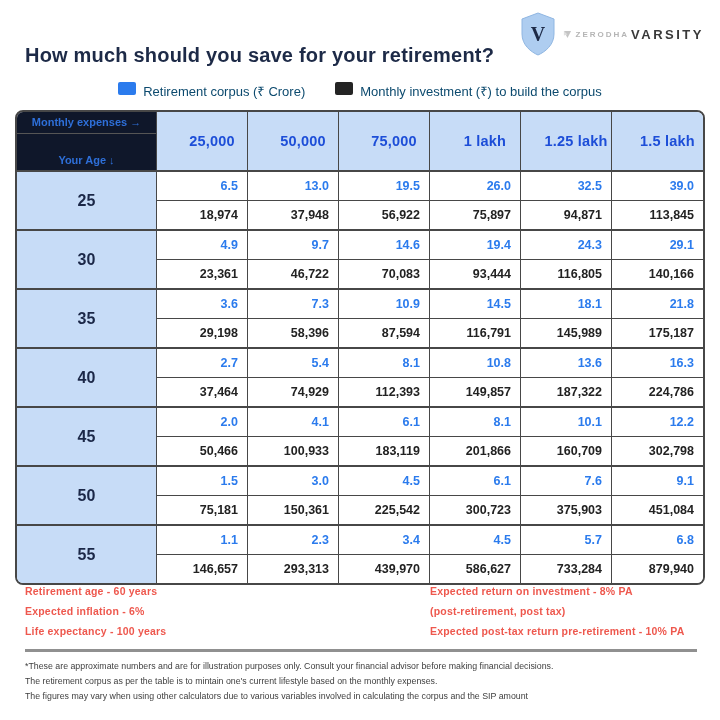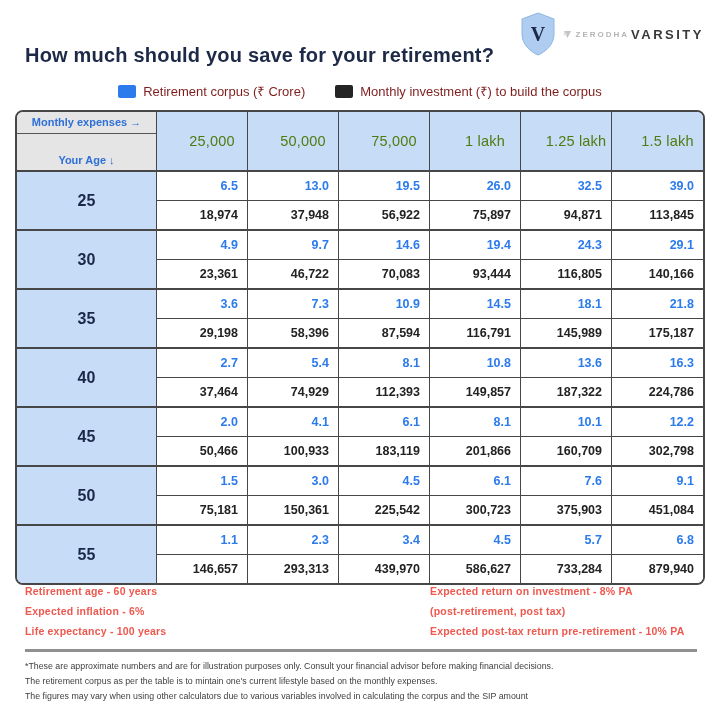--- a/index.html
+++ b/index.html
@@ -12,41 +12,41 @@
   .logo { position:absolute; top:12px; right:16px; display:flex; align-items:center; gap:8px; }
   .logo-shield { width:34px; height:44px; }
   .logo-texts { display:flex; flex-direction:row; gap:2px; }
   .logo-zerodha { display:flex; align-items:center; gap:4px; font-size:8px; letter-spacing:2px;
     color:#b5b5b5; font-weight:bold; }
   .logo-varsity { font-size:13px; letter-spacing:2.5px; color:#3a3a3a; font-weight:bold; }
 
   
   .legend { position:absolute; top:82px; left:0; width:720px; display:flex;
     justify-content:center; gap:30px; }
-  .legend-item { display:flex; align-items:center; gap:7px; font-size:13px; color:#7f1d1d; }
+  .legend-item { display:flex; align-items:flex-start; gap:7px; font-size:13px; color:#0c4a6e; }
   .swatch { width:18px; height:13px; border-radius:2px; display:inline-block; }
   .swatch-corpus { background:#2b7bed; }
   .swatch-invest { background:#242424; }
 
   
   .tbl { position:absolute; top:110px; left:15px; width:690px;
     border:2px solid #474747; border-radius:8px; overflow:hidden; background:#fff; }
   .trow { display:grid; grid-template-columns:140px repeat(6, 1fr); }
   .thead { grid-template-rows:58px; border-bottom:2px solid #474747; }
   .rowgroup { grid-template-rows:28.5px 28.5px; border-bottom:2px solid #474747; }
   .rowgroup:last-child { border-bottom:none; }
   .cell { display:flex; align-items:center; border-right:1.5px solid #474747; background:#fff; }
   .trow .cell:last-child, .age-cell + .c1 ~ .c6, .no-r { }
   .cell.last { border-right:none; }
-  .corner { background:#e5e5e5; flex-direction:column; align-items:stretch; padding:0;gap:16px; }
+  .corner { background:#0f172a; flex-direction:column; align-items:stretch; padding:0;gap:16px; }
   .corner-half { flex:1; display:flex; align-items:center; justify-content:center;
     font-size:11px; font-weight:bold; color:#2e6fd8; }
   .corner-half.top { border-bottom:1.5px solid #555; }
-  .col-h { background:#c7dcf7; justify-content:center; font-size:14.5px; font-weight:normal;
-    color:#4d7c0f; letter-spacing:.2px;padding-left:20px; }
+  .col-h { background:#c7dcf7; justify-content:center; font-size:14.5px; font-weight:bold;
+    color:#1d4ed8; letter-spacing:.2px;padding-left:20px; }
   .age-cell { grid-row:1 / 3; grid-column:1; background:#c7dcf7; justify-content:center;
     font-size:16px; font-weight:bold; color:#1b2747; }
   .corpus { grid-row:1; justify-content:flex-end; padding-right:9px; font-size:12.5px;
     font-weight:bold; color:#2b7bed; border-bottom:1.5px solid #474747; }
   .invest { grid-row:2; justify-content:flex-end; padding-right:9px; font-size:12.5px;
     font-weight:bold; color:#222222; }
 
   
   .assumptions { position:absolute; top:585px; left:25px; width:672px; display:flex; }
   .assume-col { display:flex; flex-direction:column; gap:8px; }

